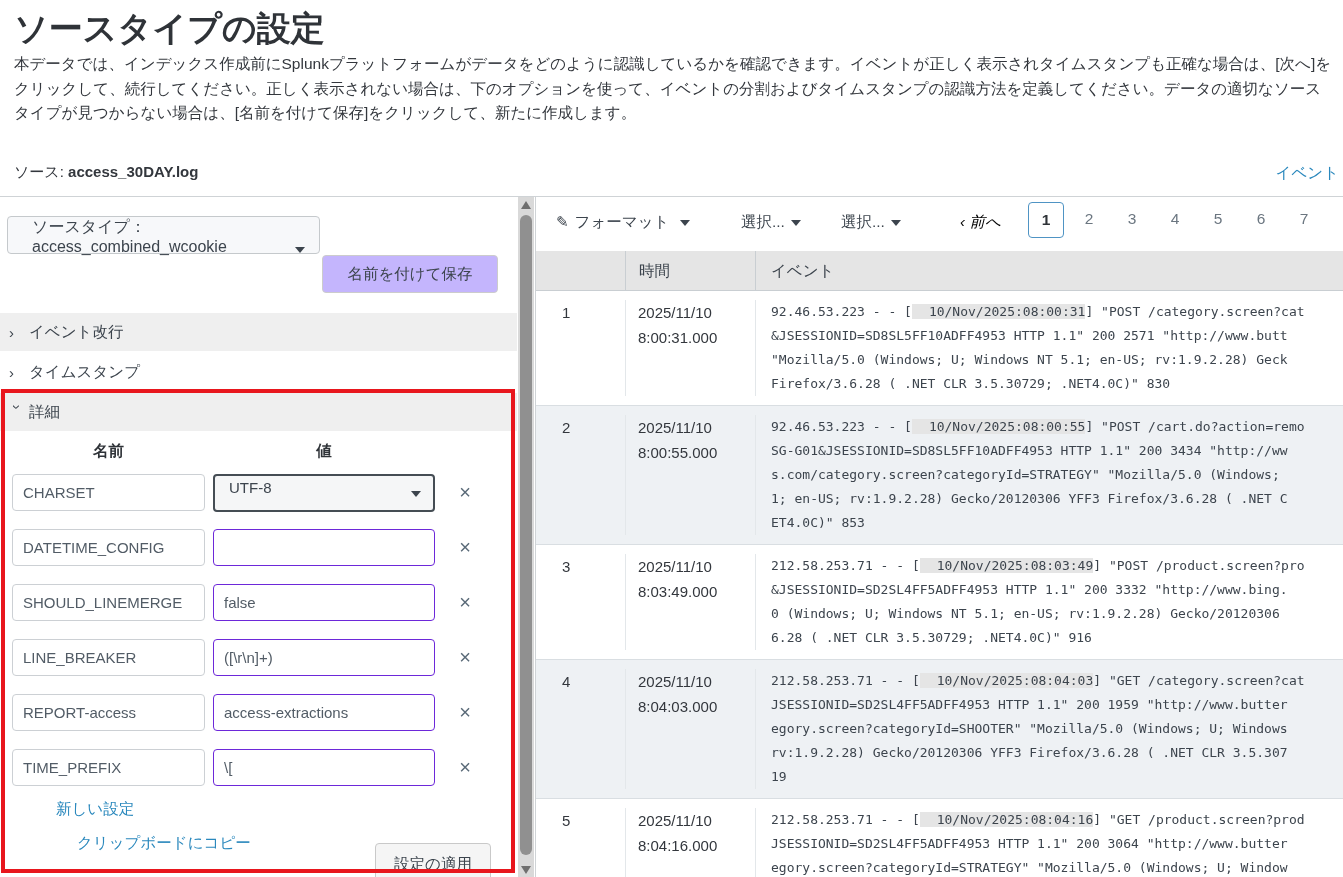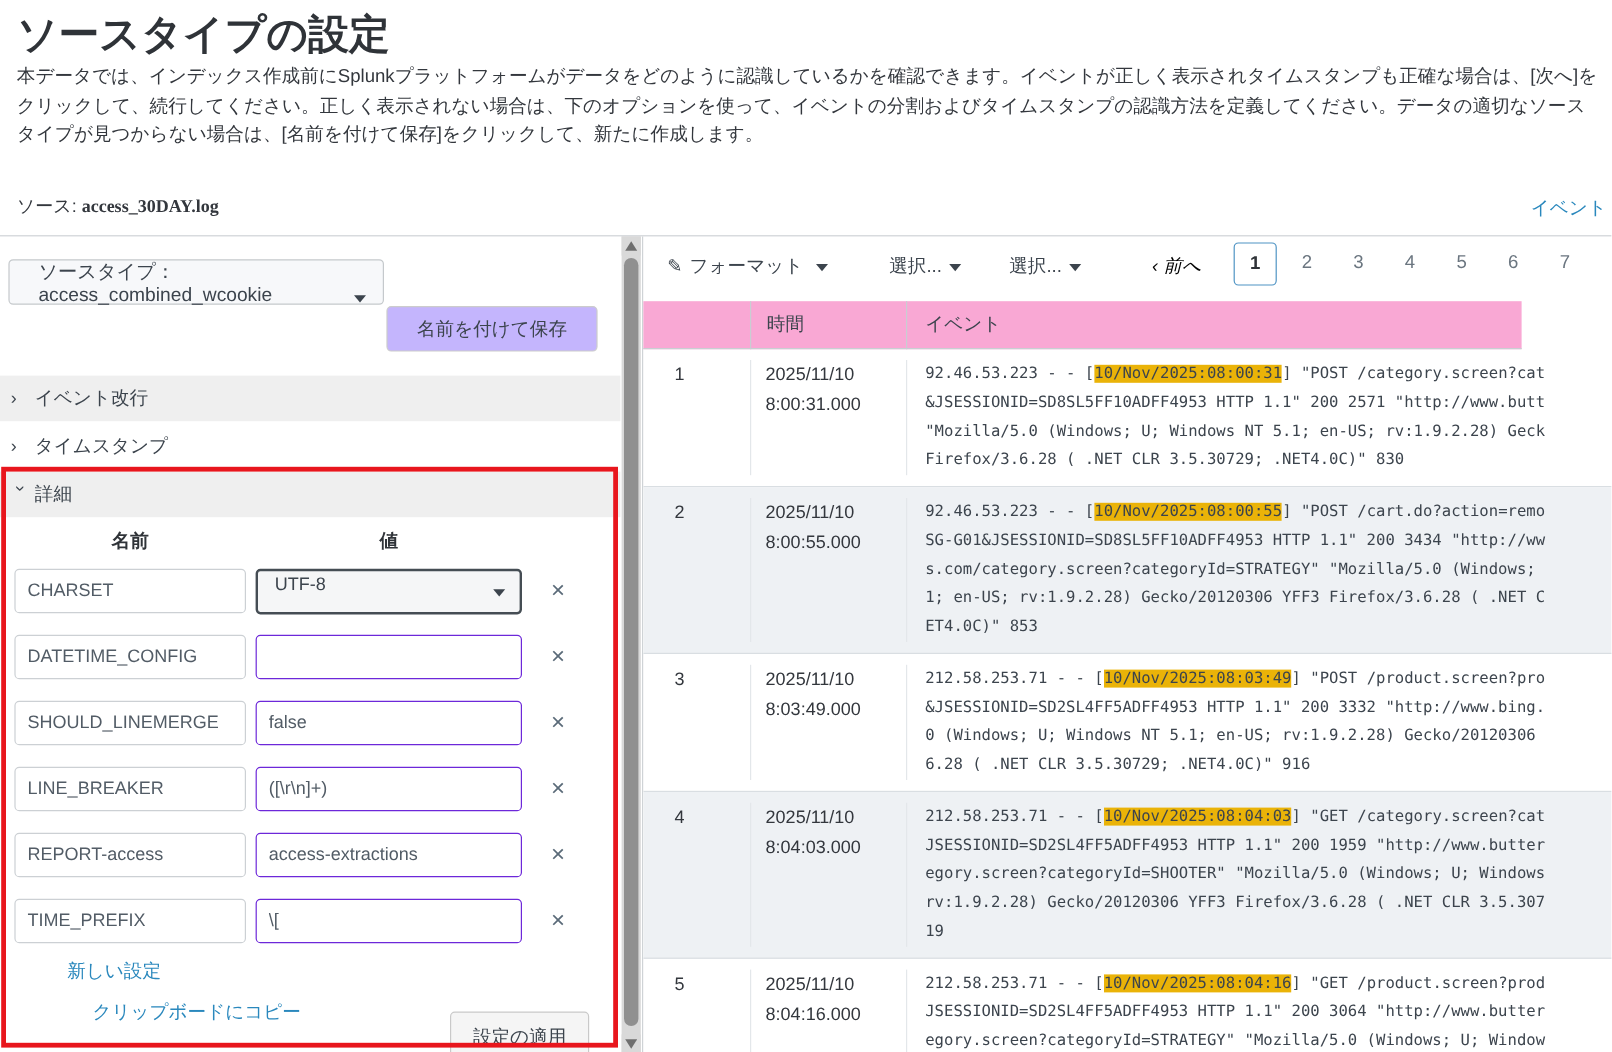--- a/index.html
+++ b/index.html
@@ -4,21 +4,21 @@
 <style>
   * { margin:0; padding:0; box-sizing:border-box; }
   html,body { width:1343px; height:877px; overflow:hidden; background:#fff;
     font-family:"Liberation Sans","DejaVu Sans",sans-serif; color:#33373d; }
   .page { position:relative; width:1343px; height:877px; }
 
   
   .title { position:absolute; left:14px; top:6px; font-size:34px; font-weight:bold; color:#2f3338; }
   .desc  { position:absolute; left:14px; top:52px; width:1322px; font-size:15.5px; line-height:24.5px; color:#33373d; }
   .source-row { position:absolute; left:14px; top:163px; font-size:15px; color:#33373d; }
-  .source-row b { font-weight:bold;font-family:Liberation Serif, serif; }
+  .source-row b { font-weight:bold; }
   .events-link { position:absolute; right:4px; top:163px; font-size:15.5px; color:#2a88bd; text-decoration:none; cursor:pointer; }
 
   
   .panes { position:absolute; left:0; top:196px; width:1343px; height:681px; border-top:1px solid #cfd3d6; }
   .left-pane  { position:absolute; left:0; top:0; width:534px; height:681px; }
   .right-pane { position:absolute; left:535px; top:0; width:808px; height:681px; border-left:1px solid #cfd3d6; overflow:hidden; }
 
   
   .st-btn { position:absolute; left:7px; top:19px; width:313px; height:38px;
     background:#f7f8fa; border:1px solid #c5c9cc; border-radius:4px; font-size:16px; color:#3c444d;
@@ -79,34 +79,34 @@
   .toolbar { position:absolute; left:0; top:0; width:808px; height:54px; font-size:15.5px; color:#3c444d; }
   .tb-item { position:absolute; top:15px; cursor:pointer; white-space:nowrap; color:#3c444d; }
   .pencil { display:inline-block; transform:rotate(0deg); margin-right:6px; font-size:15px; }
   .fmt { left:20px; } .sel1 { left:205px; } .sel2 { left:305px; }
   .prev { left:424px; color:#000000; cursor:default;font-style:italic; }
   .pages { position:absolute; left:492px; top:5px; display:flex; }
   .pg { width:36px; height:36px; line-height:34px; text-align:center; font-size:15.5px; color:#6b7680;
     margin-right:7px; cursor:pointer; border-radius:4px; }
   .pg.active { border:1px solid #4f94c4; color:#2f3338; font-weight:bold; }
 
-  .thead { position:absolute; left:0; top:54px; width:732px; height:40px; background:#f9a8d4;
+  .thead { position:absolute; left:0; top:54px; width:808px; height:40px; background:#e5e5e5;
     border-bottom:1px solid #c9ced2; font-size:15.5px; color:#3c444d; }
   .thead .c1 { position:absolute; left:0; top:0; width:90px; height:40px; border-right:1px solid #c9ced2; }
   .thead .c2 { position:absolute; left:90px; top:0; width:130px; height:40px; border-right:1px solid #c9ced2; line-height:40px; padding-left:13px; }
   .thead .c3 { position:absolute; left:220px; top:0; width:588px; height:40px; line-height:40px; padding-left:15px; }
 
   .event-rows { position:absolute; left:0; top:94px; width:808px; height:587px; overflow:hidden; }
   .ev-row { display:flex; border-bottom:1px solid #d9dee2; padding:9px 0; }
   .ev-row.alt { background:#eef1f4; }
   .ev-num { width:90px; padding-left:26px; font-size:15px; line-height:25px; color:#33373d; border-right:1px solid #e3e7ea; }
   .ev-time { width:130px; padding-left:12px; font-size:15px; line-height:25px; color:#33373d; border-right:1px solid #e3e7ea; }
   .ev-text { width:588px; padding-left:15px; font-family:"DejaVu Sans Mono","Liberation Mono",monospace;
     font-size:13px; line-height:24px; color:#3c444d; white-space:pre; overflow:hidden; }
-  .hl { background:#eab308; }
+  .hl { background:#e5e5e5;padding-left:17px; }
 </style>
 </head>
 <body>
 
 <div class="page">
 
   <div class="title">ソースタイプの設定</div>
   <div class="desc">本データでは、インデックス作成前にSplunkプラットフォームがデータをどのように認識しているかを確認できます。イベントが正しく表示されタイムスタンプも正確な場合は、[次へ]をクリックして、続行してください。正しく表示されない場合は、下のオプションを使って、イベントの分割およびタイムスタンプの認識方法を定義してください。データの適切なソースタイプが見つからない場合は、[名前を付けて保存]をクリックして、新たに作成します。</div>
 
   <div class="source-row">

